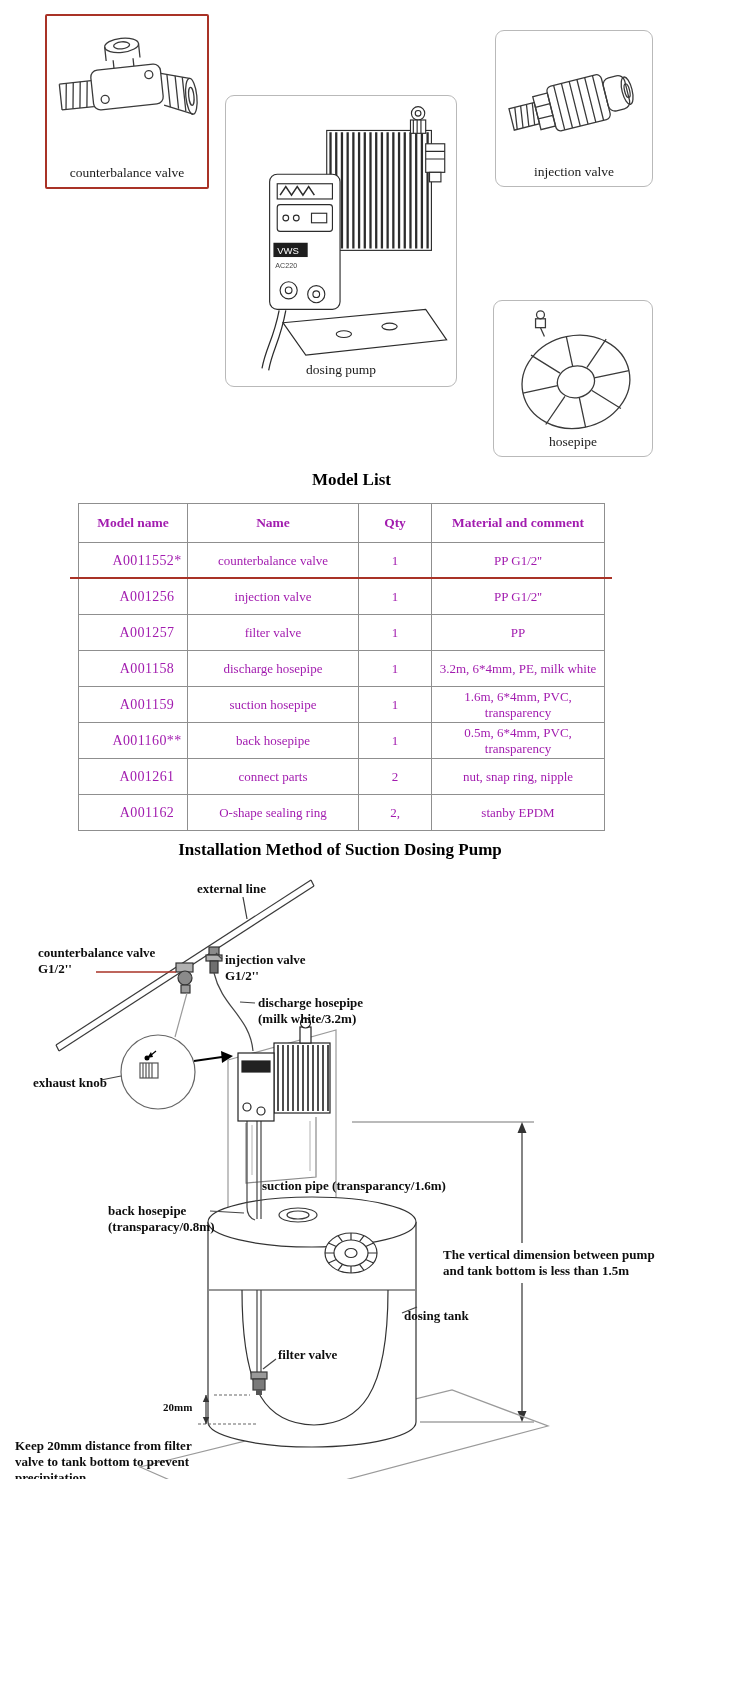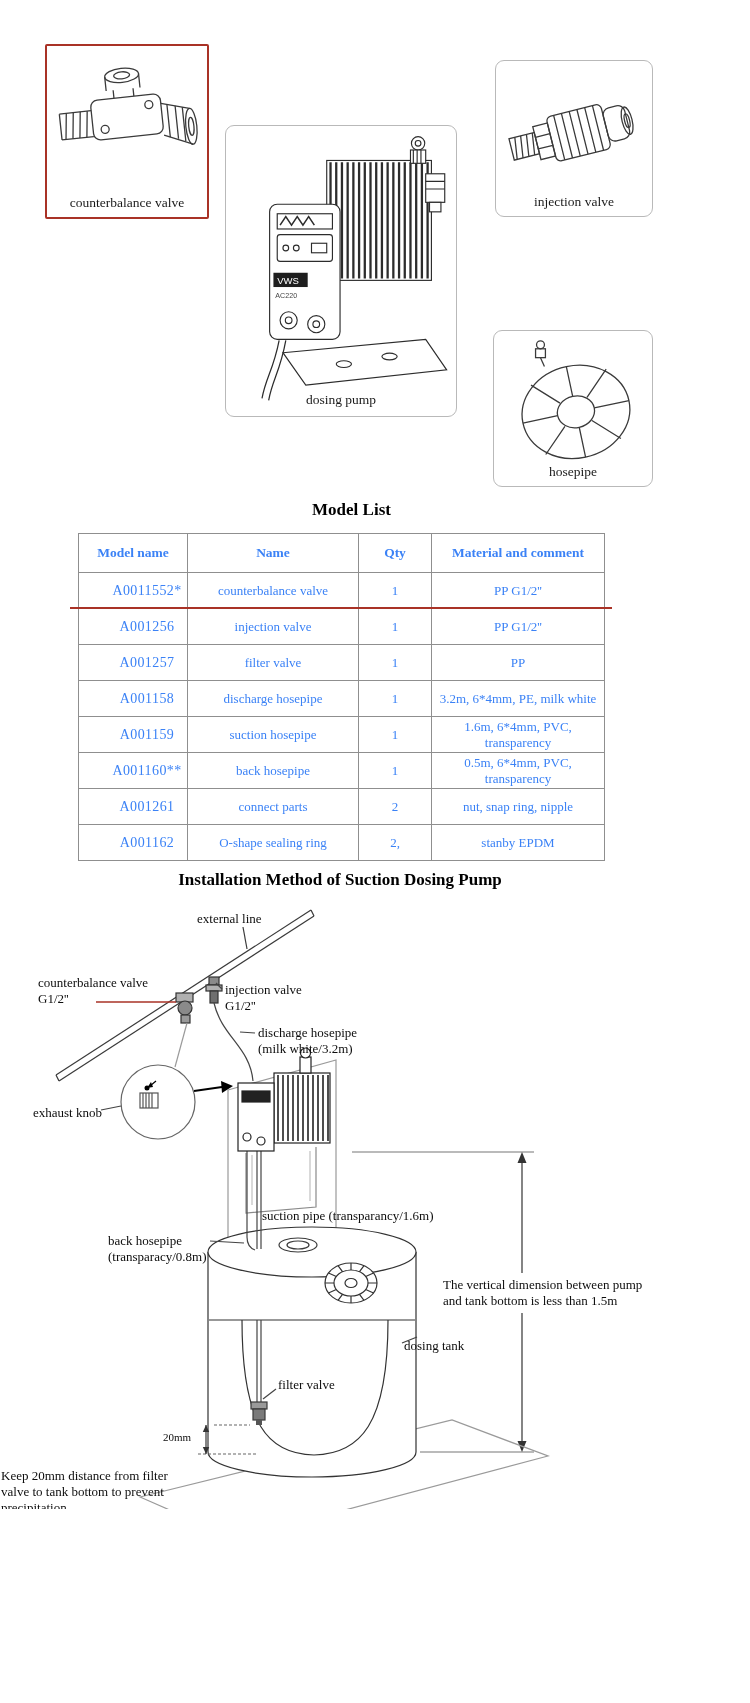--- a/index.html
+++ b/index.html
@@ -1,39 +1,39 @@
 <!DOCTYPE html>
 <html><head>
 <meta charset="utf-8">
 <style>
   html,body { margin:0; padding:0; background:#fff; }
   .page { position:relative; width:750px; height:1479px; background:#ffffff;
-          font-family:"Liberation Serif", serif; color:#111; overflow:hidden;margin-top:30px; }
+          font-family:"Liberation Serif", serif; color:#111; overflow:hidden; }
 
   
   .pbox { position:absolute; border:1px solid #b9b9b9; border-radius:9px; background:#fff; }
   .pbox.highlight { border:2px solid #a93226; border-radius:2px; }
   .pbox svg { position:absolute; left:50%; transform:translateX(-50%); }
   .plabel { position:absolute; bottom:6px; left:0; width:100%; text-align:center;
             font-size:13.5px; color:#1a1a1a; }
 
   .section-title { position:absolute; font-weight:bold; font-size:17px; color:#000; text-align:center; }
 
   
   table.model-table { position:absolute; left:78px; top:503px; width:527px; border-collapse:collapse; }
   .model-table th, .model-table td { border:1px solid #8f8f8f; text-align:center;
-      font-size:13px; padding:0 4px; color:#3b82f6; }
+      font-size:13px; padding:0 4px; color:#a21caf; }
   .model-table th { height:38px; font-weight:bold; font-size:13.5px; }
   .model-table td { height:35px; }
   td.c-model { font-size:14px; letter-spacing:.4px;padding-left:32px; }
   .red-underline { position:absolute; left:70px; top:577px; width:542px; height:0;
       border-top:2px solid #a93226; }
 
   
-  .inst-diagram { position:absolute; left:0; top:875px; width:750px; height:700px; }
+  .inst-diagram { position:absolute; left:0; top:875px; width:750px; height:700px;font-weight:bold; }
   .inst-diagram svg { position:absolute; left:0; top:0; }
   .ilabel { position:absolute; font-size:13px; line-height:1.22; white-space:pre-line; color:#0d0d0d; }
   .ilabel.small { font-size:11px; }
 </style>
 </head>
 <body>
 
 <div class="page">
 
   <div class="pbox highlight" style="left:45px; top:14px; width:160px; height:171px;">
@@ -320,18 +320,18 @@
 (milk white/3.2m)</div>
     <div class="ilabel" style="left:33px; top:200px">exhaust knob</div>
     <div class="ilabel" style="left:262px; top:303px">suction pipe (transparancy/1.6m)</div>
     <div class="ilabel" style="left:108px; top:328px">back hosepipe
 (transparacy/0.8m)</div>
     <div class="ilabel" style="left:443px; top:372px">The vertical dimension between pump
 and tank bottom is less than 1.5m</div>
     <div class="ilabel" style="left:404px; top:433px">dosing tank</div>
     <div class="ilabel" style="left:278px; top:472px">filter valve</div>
     <div class="ilabel small" style="left:163px; top:526px">20mm</div>
-    <div class="ilabel" style="left:1px; top:563px">Keep 20mm distance from filter
+    <div class="ilabel" style="left:15px; top:563px">Keep 20mm distance from filter
 valve to tank bottom to prevent
 precipitation</div>
   </div>
 
 </div>
 
 </body></html>

